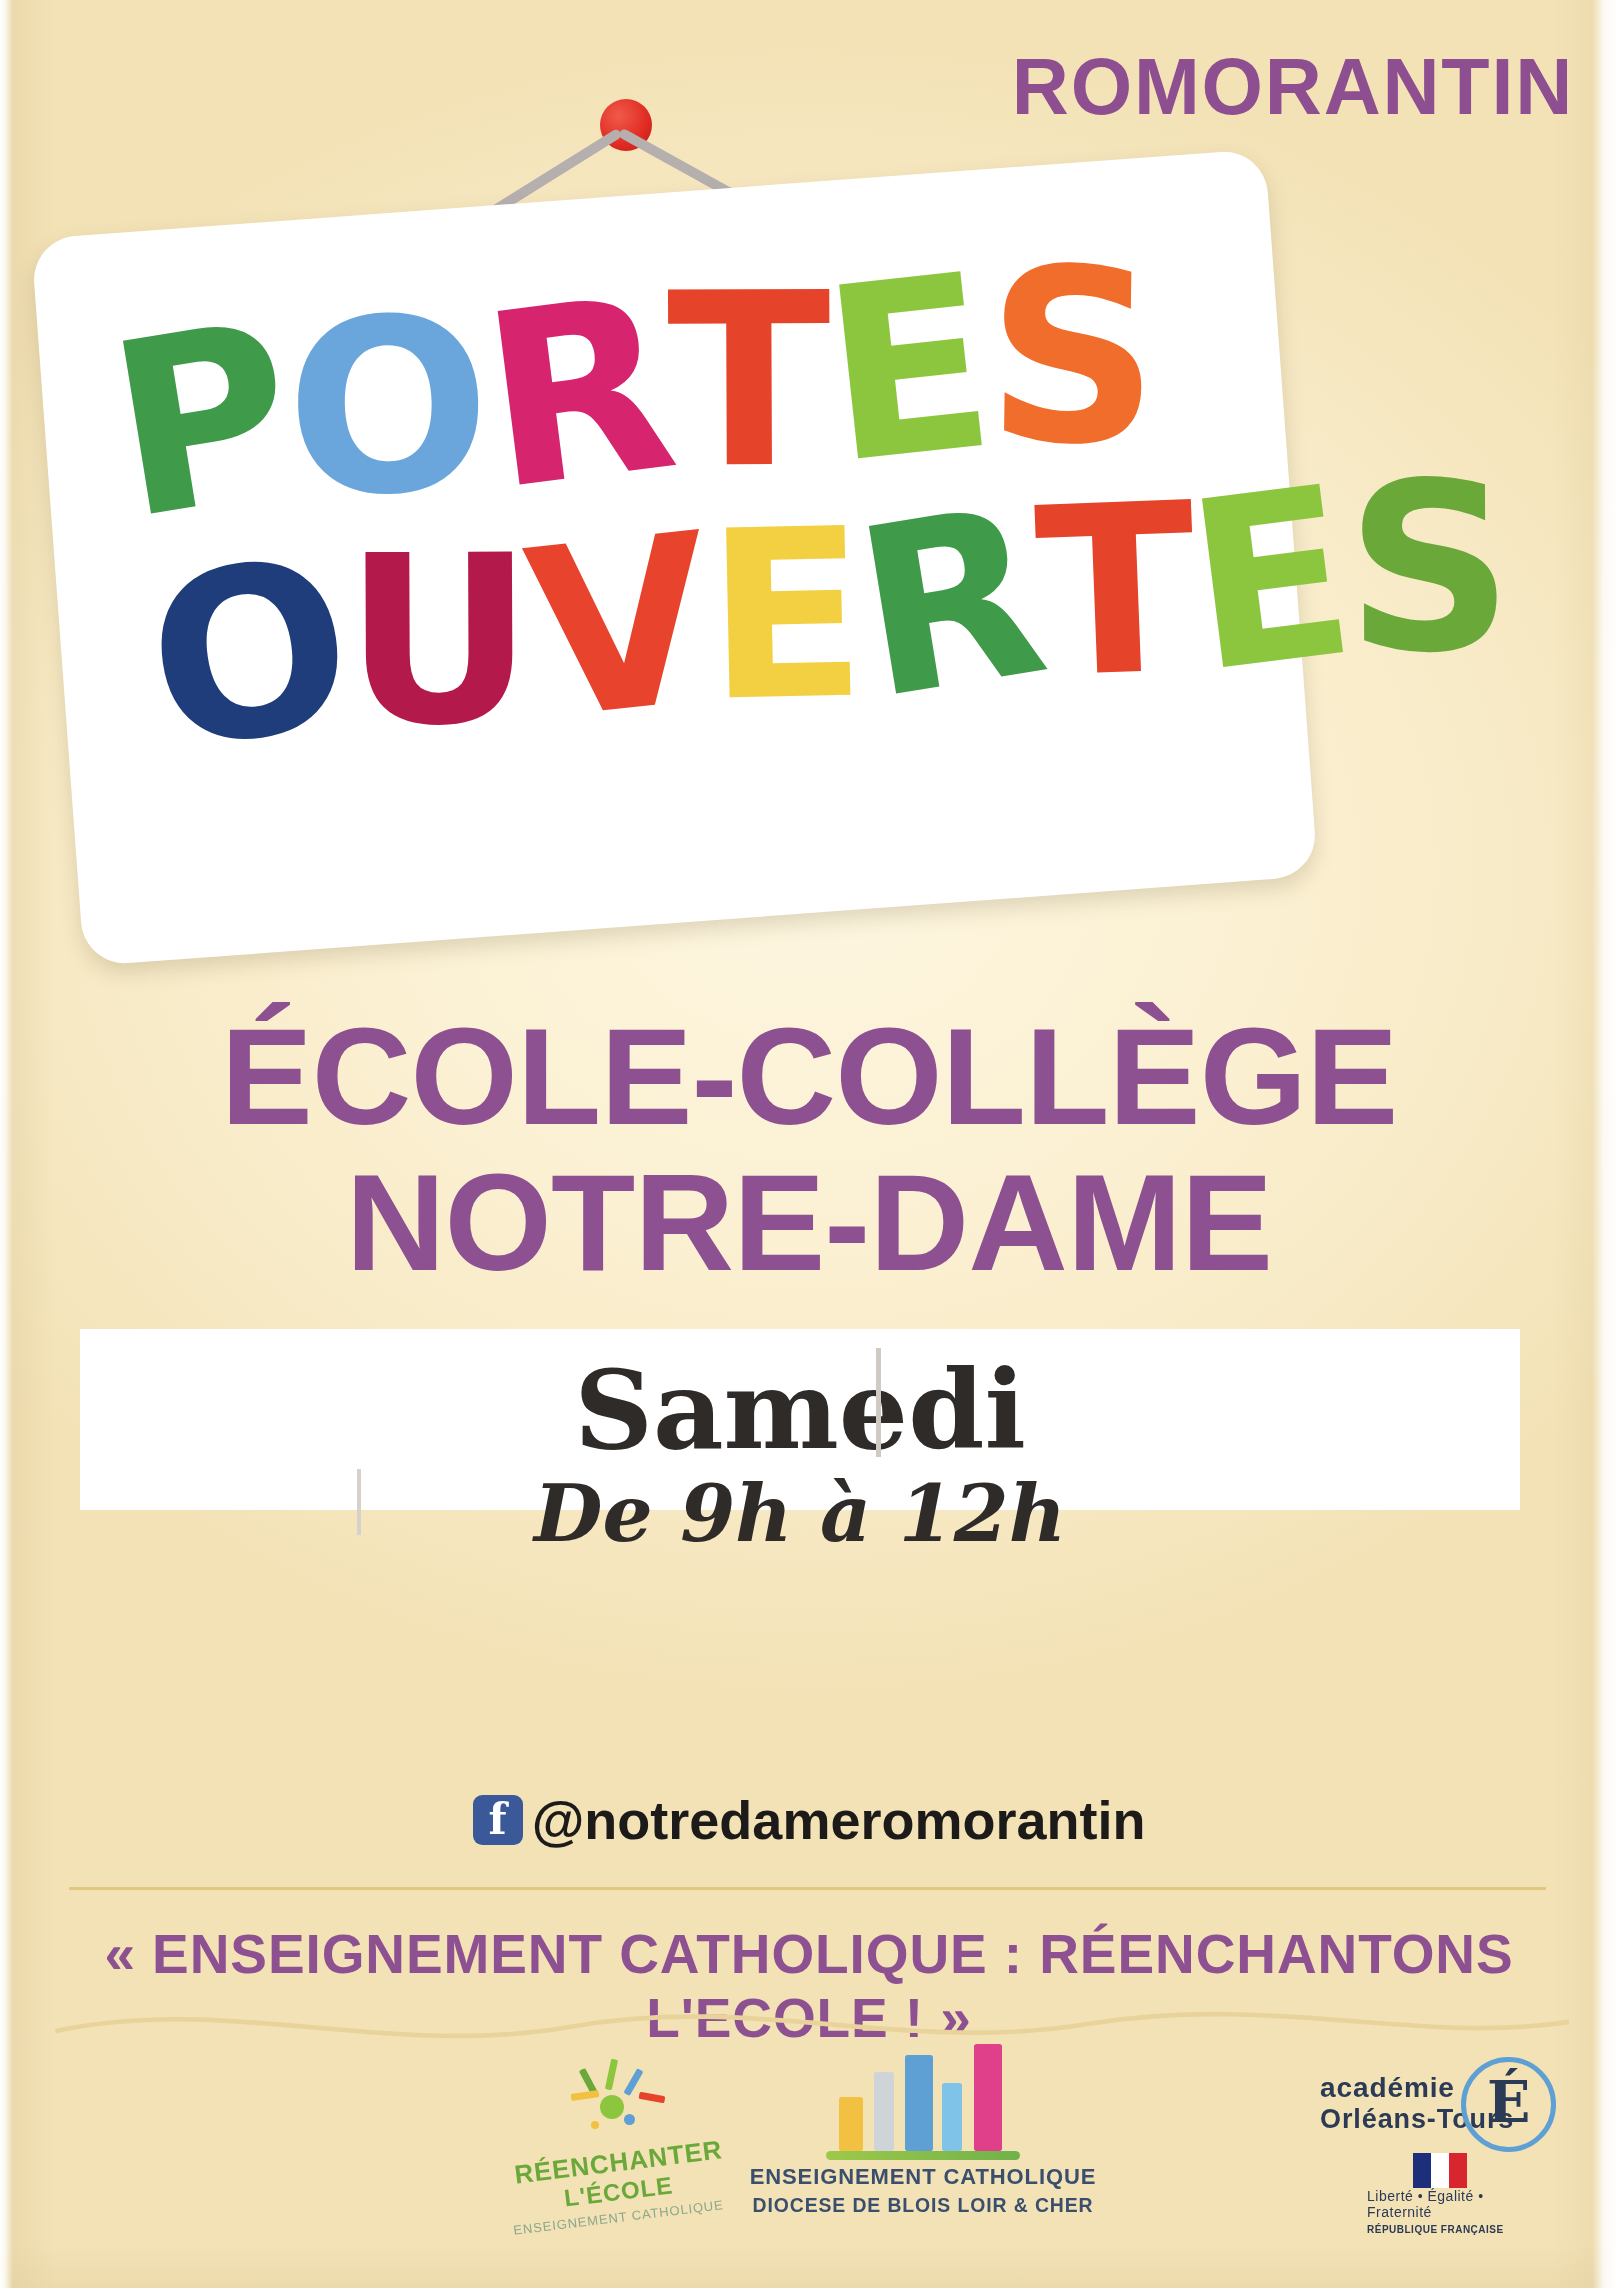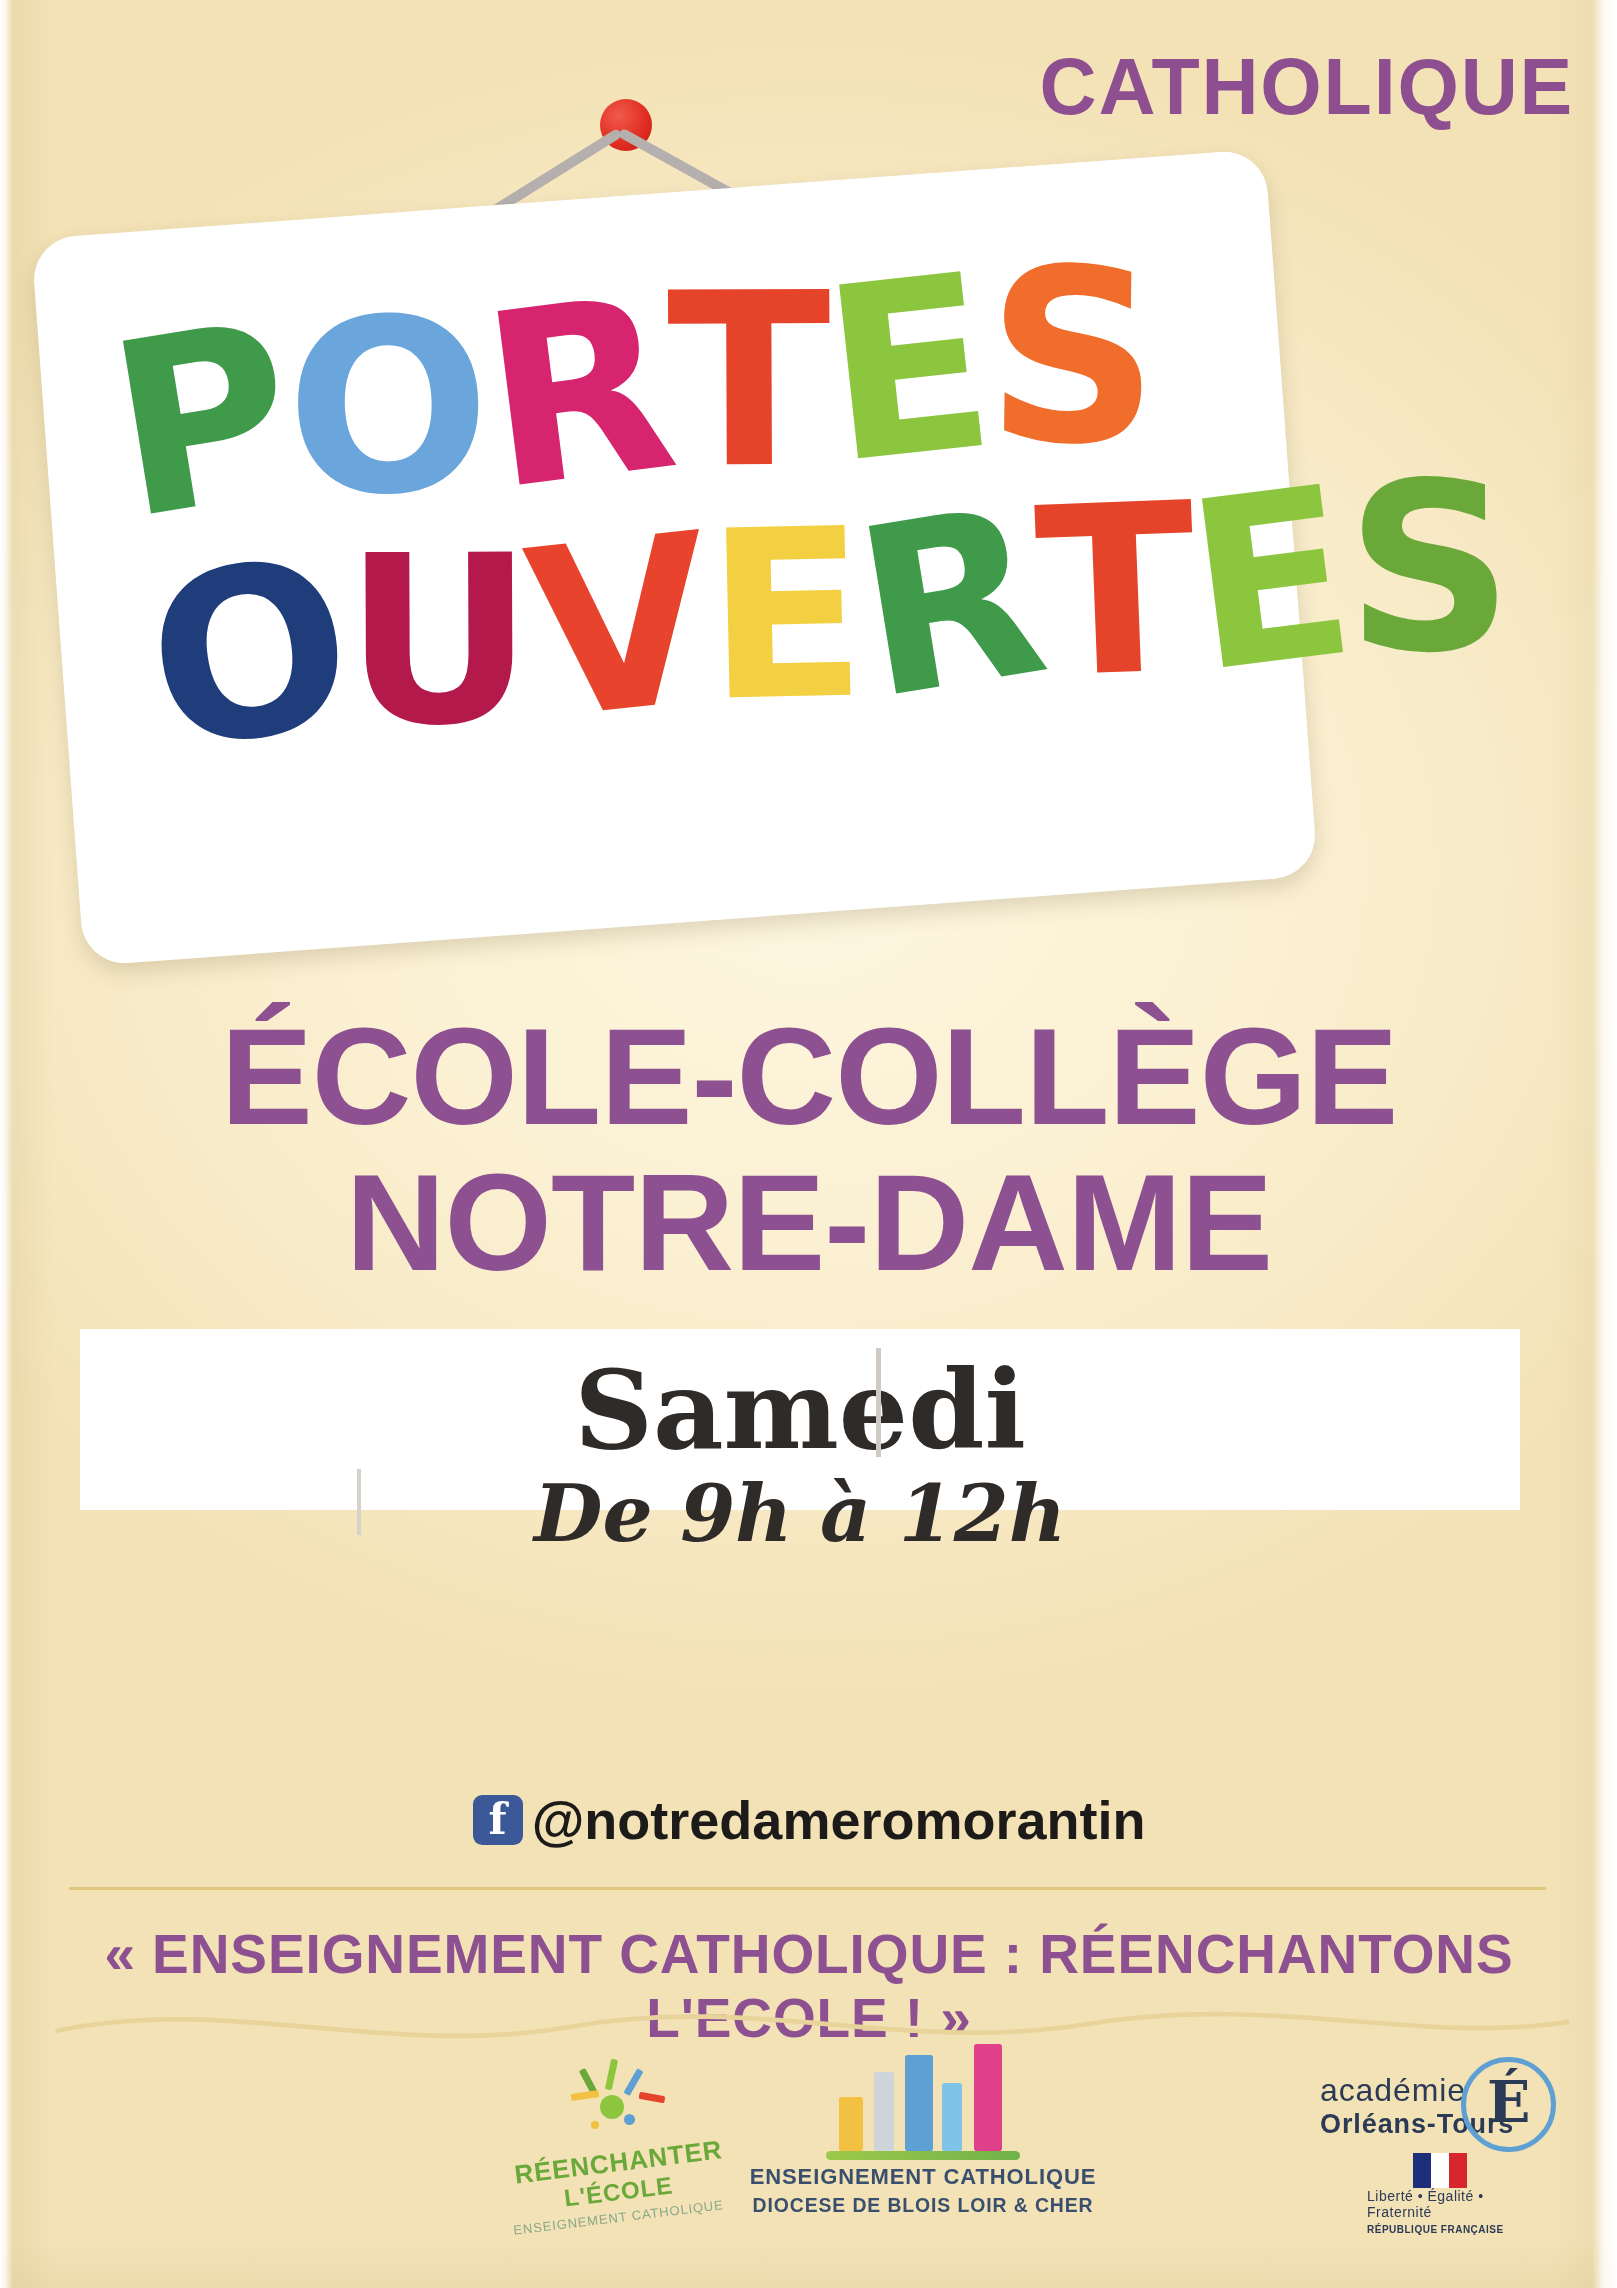--- a/index.html
+++ b/index.html
@@ -358,21 +358,21 @@
   }
 
   .logo-acad { left: 1320px; top: 18.5px; width: 240px; }
   .acad-row { position: relative; height: 85px; }
   .acad-text {
     position: absolute;
     left: 0; top: 9.2px;
     text-align: left;
     color: #2b3a55;
   }
-  .acad-l1 { font-size: 32px; font-weight: 400; letter-spacing: 0.9px; }
+  .acad-l1 { font-size: 28px; font-weight: 700; letter-spacing: 0.9px; }
   .acad-l2 { font-size: 27px; font-weight: 700; letter-spacing: 0.9px; }
   .acad-e {
     position: absolute;
     right: 3.7px; top: -5.5px;
     width: 85px; height: 85px;
     border-radius: 50%;
     border: 5.5px solid #5e9fd4;
     color: #2b3a55;
     font-size: 57px;
     font-weight: 700;
@@ -403,21 +403,21 @@
   .marianne-l2 { font-size: 10px; font-weight: 700; letter-spacing: 0.5px; }
 </style>
 </head>
 <body>
 
 <div class="poster">
 
   <div class="scan-edge-left"></div>
   <div class="scan-edge-right"></div>
 
-  <div class="town">CATHOLIQUE</div>
+  <div class="town">ROMORANTIN</div>
 
   <div class="sign-wrap">
     <div class="nail"></div>
     <div class="cord cord-left"></div>
     <div class="cord cord-right"></div>
     <div class="cord-dot left"></div>
     <div class="cord-dot right"></div>
 
     <div class="sign-board"></div>
 

